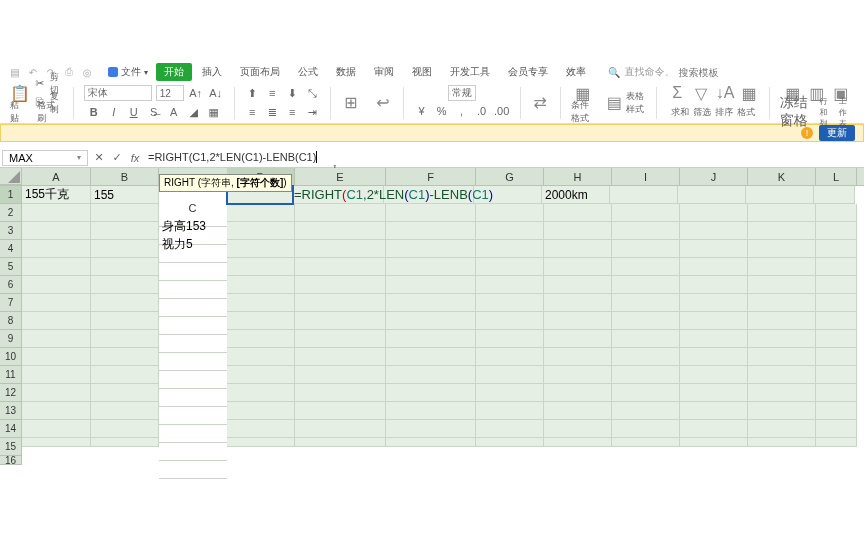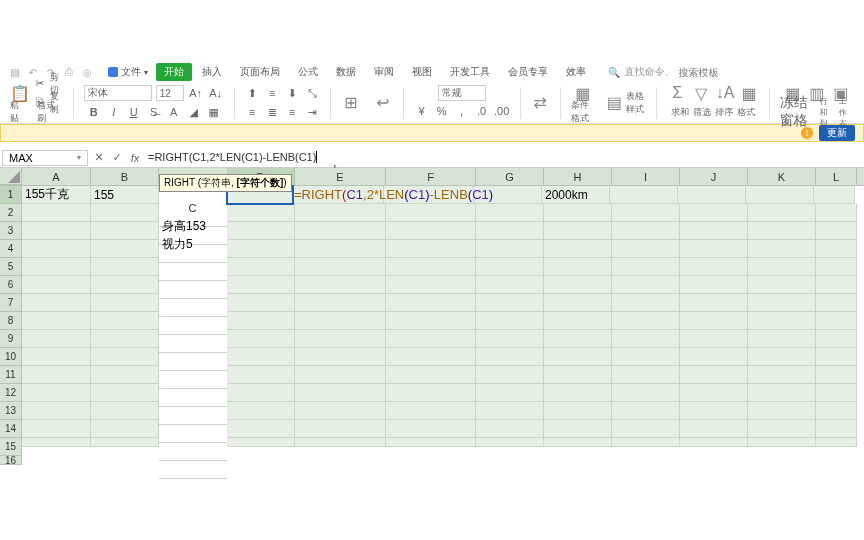--- a/index.html
+++ b/index.html
@@ -51,23 +51,23 @@
 .row-headers { width: 22px; }
 .row-header { height: 18px; background: #d7e4d5; border-right: 1px solid #b5c4b3; border-bottom: 1px solid #b5c4b3; text-align: center; font-size: 10px; color: #333; display: flex; align-items: center; justify-content: center; }
 .row-header.active { background: #c0d4be; }
 
 .cells { position: relative; flex: 1; }
 .row { display: flex; height: 18px; }
 .cell { border-right: 1px solid #c8d6c6; border-bottom: 1px solid #c8d6c6; background: #e6efe4; font-size: 12px; padding: 0 3px; display: flex; align-items: center; overflow: visible; white-space: nowrap; font-family: SimSun, Arial, sans-serif; }
 
 .cell.editing { border: 2px solid #1e5fb3; background: #e6efe4; z-index: 5; position: relative; margin: -1px; height: 20px; }
 .cell .formula-display { font-family: SimSun, monospace; font-size: 13px; position: absolute; left: 100%; top: 0; white-space: nowrap; padding-left: 2px; z-index: 3; }
-.cell .formula-display .fn { color: #a16207; }
+.cell .formula-display .fn { color: #14532d; }
 .cell .formula-display .paren1 { color: #c00; }
-.cell .formula-display .ref1 { color: #4c1d95; }
+.cell .formula-display .ref1 { color: #0f766e; }
 .cell .formula-display .paren2 { color: #00a; }
 
 .text-cursor-mark { position: absolute; left: 333px; top: 162px; width: 1px; height: 12px; font-size: 11px; color: #666; }
 .text-cursor-mark::before { content: "I"; font-family: serif; }
 
 .colA { width: 69px; } .colB { width: 68px; } .colC { width: 68px; margin-top: 40px; } .colD { width: 68px; }
 .colE { width: 91px; } .colF { width: 90px; } .colG { width: 68px; } .colH { width: 68px; }
 .colI { width: 68px; } .colJ { width: 68px; } .colK { width: 68px; } .colL { width: 41px; }
 
 .quick-icons { display: flex; gap: 4px; margin-right: 6px; }
@@ -172,21 +172,21 @@
   </div>
   <div class="sep"></div>
   <div class="group">
     <div class="big-icon">⊞</div>
   </div>
   <div class="group">
     <div class="big-icon">↩</div>
   </div>
   <div class="sep"></div>
   <div class="group">
-    <div class="combo" style="width:48px;">
+    <div class="combo" style="width:28px;">
         <span>常规</span>
       </div>
     <div class="row">
       <span class="icon-btn">¥</span>
       <span class="icon-btn">%</span>
       <span class="icon-btn">,</span>
       <span class="icon-btn">.0</span>
       <span class="icon-btn">.00</span>
     </div>
   </div>

